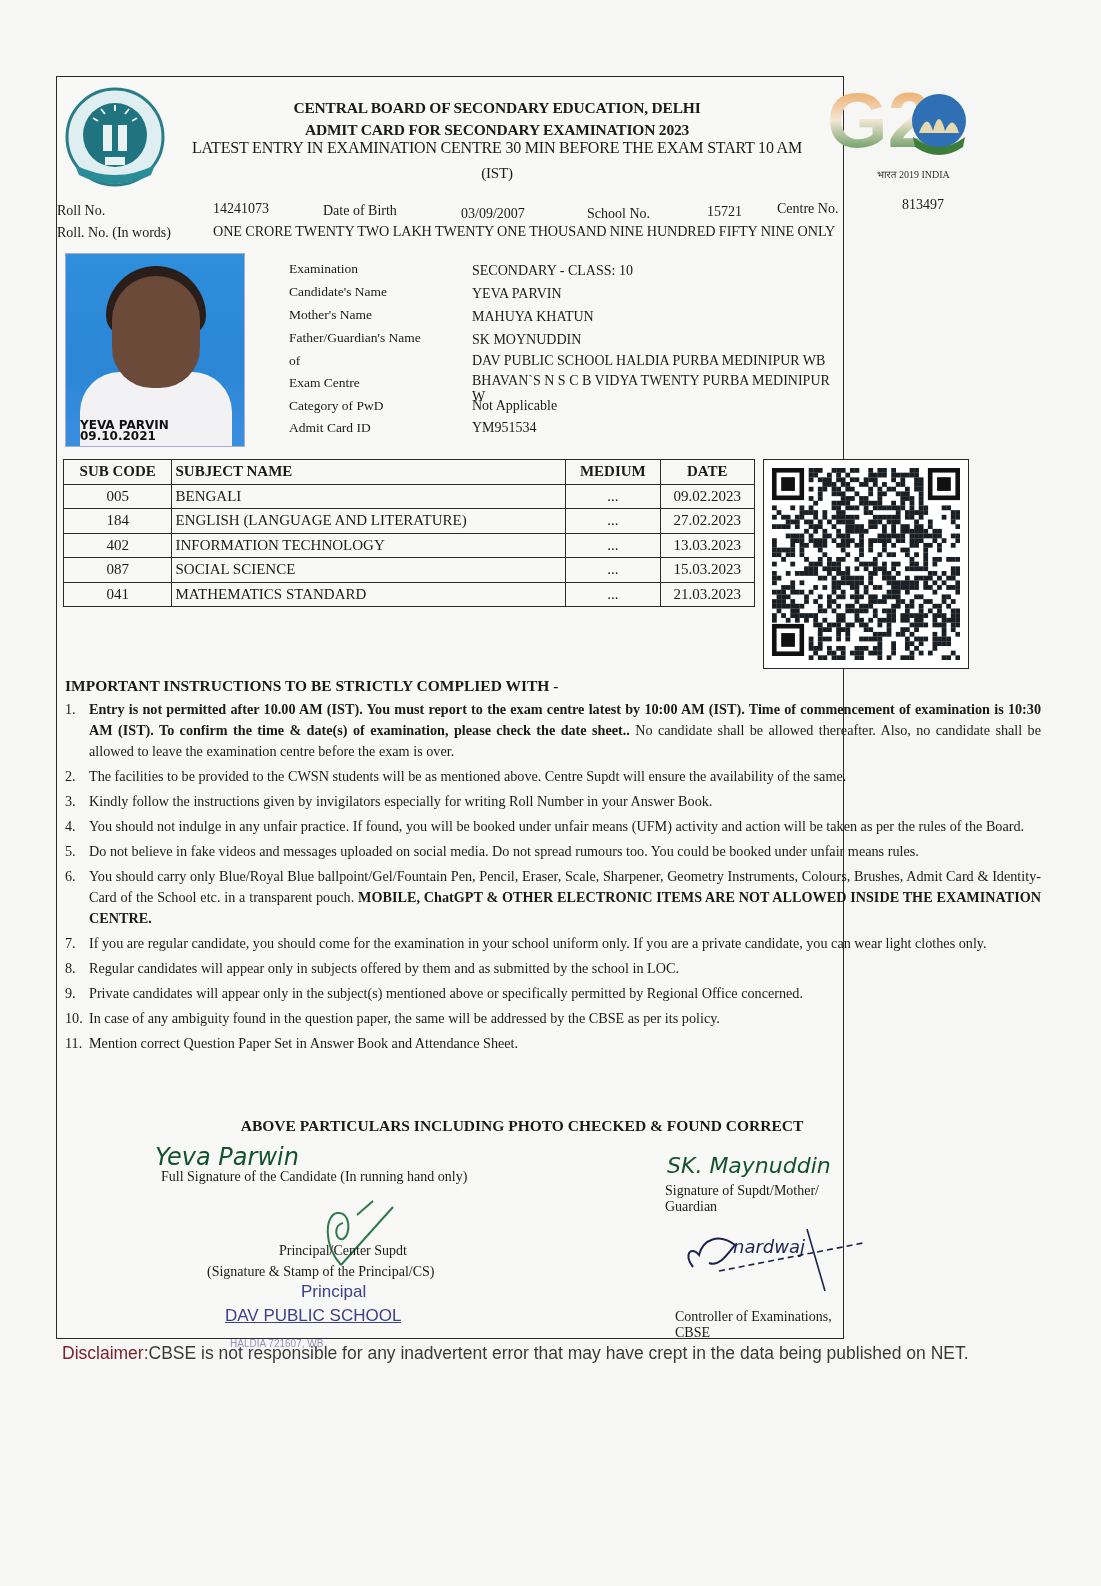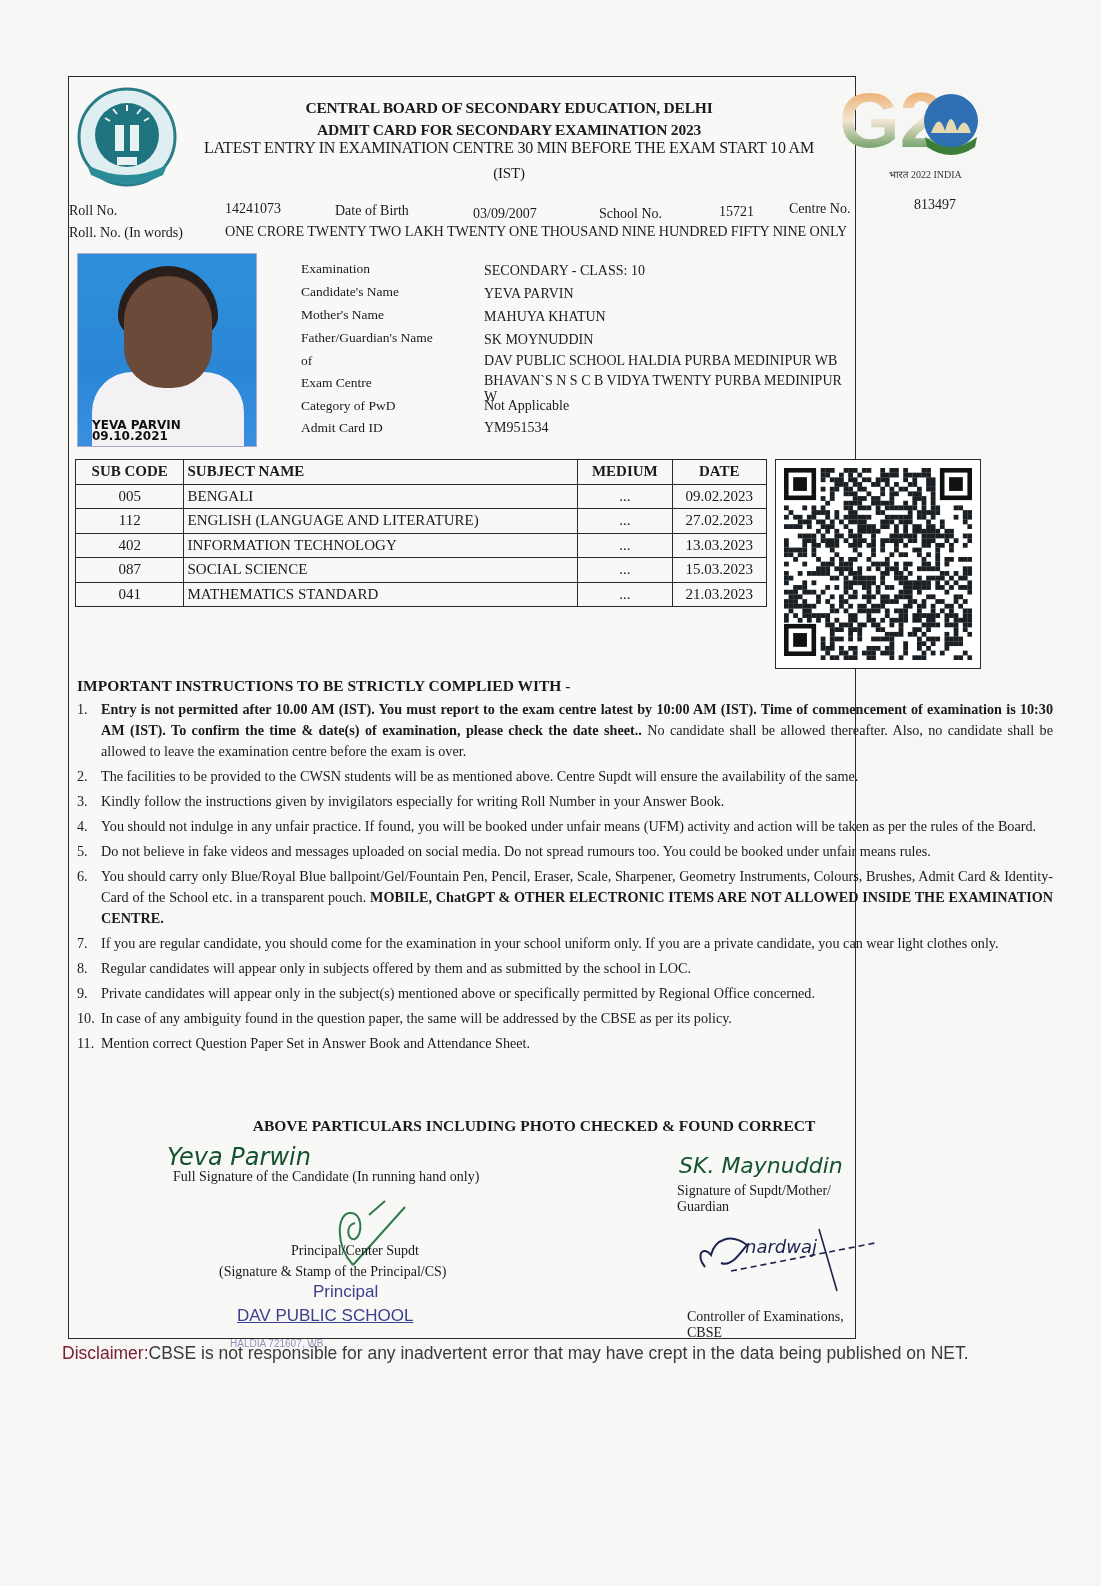--- a/index.html
+++ b/index.html
@@ -1,19 +1,19 @@
 <!DOCTYPE html>
 <html><head>
 <meta charset="utf-8">
 <style>
   * { box-sizing: border-box; margin: 0; padding: 0; }
   html, body { width: 1101px; height: 1586px; background: #f4f4f2; overflow: hidden; }
   body { position: relative; font-family: "Liberation Serif", serif; color: #1a1a1a; }
   .paper { position: absolute; left: 0; top: 0; width: 1101px; height: 1586px; background: #f6f6f4; }
-  .card { position: absolute; left: 68px; top: 76px; width: 788px; height: 1263px; border: 1.5px solid #2a2a2a; background: #f8f8f6; }
+  .card { position: absolute; left: 56px; top: 76px; width: 788px; height: 1263px; border: 1.5px solid #2a2a2a; background: #f8f8f6; }
   .abs { position: absolute; }
 
   
   .logo-cbse { left: 4px; top: 8px; width: 112px; height: 104px; }
   .logo-g20 { left: 770px; top: 4px; width: 140px; height: 110px; }
   .hdr { left: 110px; width: 660px; text-align: center; font-weight: bold; font-size: 15.5px; letter-spacing: -0.2px; }
   .hdr.l1 { top: 22px; }
   .hdr.l2 { top: 44px; }
   .hdr.l3 { top: 62px; font-weight: normal; font-size: 16px; }
   .hdr.l4 { top: 88px; font-weight: normal; font-size: 15px; }
@@ -93,21 +93,21 @@
             <stop offset="0" stop-color="#e8923a"></stop>
               <stop offset="0.5" stop-color="#f4e6d4"></stop>
               <stop offset="1" stop-color="#2e7d32"></stop>
           </linearGradient>
         </defs>
         <text x="0" y="66" font-family="Liberation Sans, sans-serif" font-size="78" font-weight="bold" fill="url(#tri)">G2</text>
         <circle cx="112" cy="40" r="27" fill="#2f6fb3"></circle>
         <path d="M92 52 Q100 30 106 50 Q112 26 118 50 Q126 32 132 52 Z" fill="#e6d9b0"></path>
         <path d="M86 56 Q112 76 138 56 L136 66 Q112 82 88 66 Z" fill="#3d7d3a"></path>
       </svg>
-      <div class="abs" style="left:50px;top:86px;font-size:10px;color:#333;">भारत 2022 INDIA</div>
+      <div class="abs" style="left:50px;top:86px;font-size:10px;color:#333;">भारत 2019 INDIA</div>
     </div>
 
     <div class="abs lbl b" style="left:0px;top:126px;">Roll No.</div>
     <div class="abs val b" style="left:156px;top:124px;">14241073</div>
     <div class="abs lbl" style="left:266px;top:126px;">Date of Birth</div>
     <div class="abs val" style="left:404px;top:129px;">03/09/2007</div>
     <div class="abs lbl" style="left:530px;top:129px;">School No.</div>
     <div class="abs val" style="left:650px;top:127px;">15721</div>
     <div class="abs lbl" style="left:720px;top:124px;">Centre No.</div>
     <div class="abs val" style="left:845px;top:120px;">813497</div>
@@ -152,21 +152,21 @@
         </tr>
       </thead>
       <tbody>
         <tr>
           <td class="c-code">005</td>
           <td class="c-name">BENGALI</td>
           <td class="c-med">...</td>
           <td class="c-date">09.02.2023</td>
         </tr>
         <tr>
-          <td class="c-code">112</td>
+          <td class="c-code">184</td>
           <td class="c-name">ENGLISH (LANGUAGE AND LITERATURE)</td>
           <td class="c-med">...</td>
           <td class="c-date">27.02.2023</td>
         </tr>
         <tr>
           <td class="c-code">402</td>
           <td class="c-name">INFORMATION TECHNOLOGY</td>
           <td class="c-med">...</td>
           <td class="c-date">13.03.2023</td>
         </tr>

